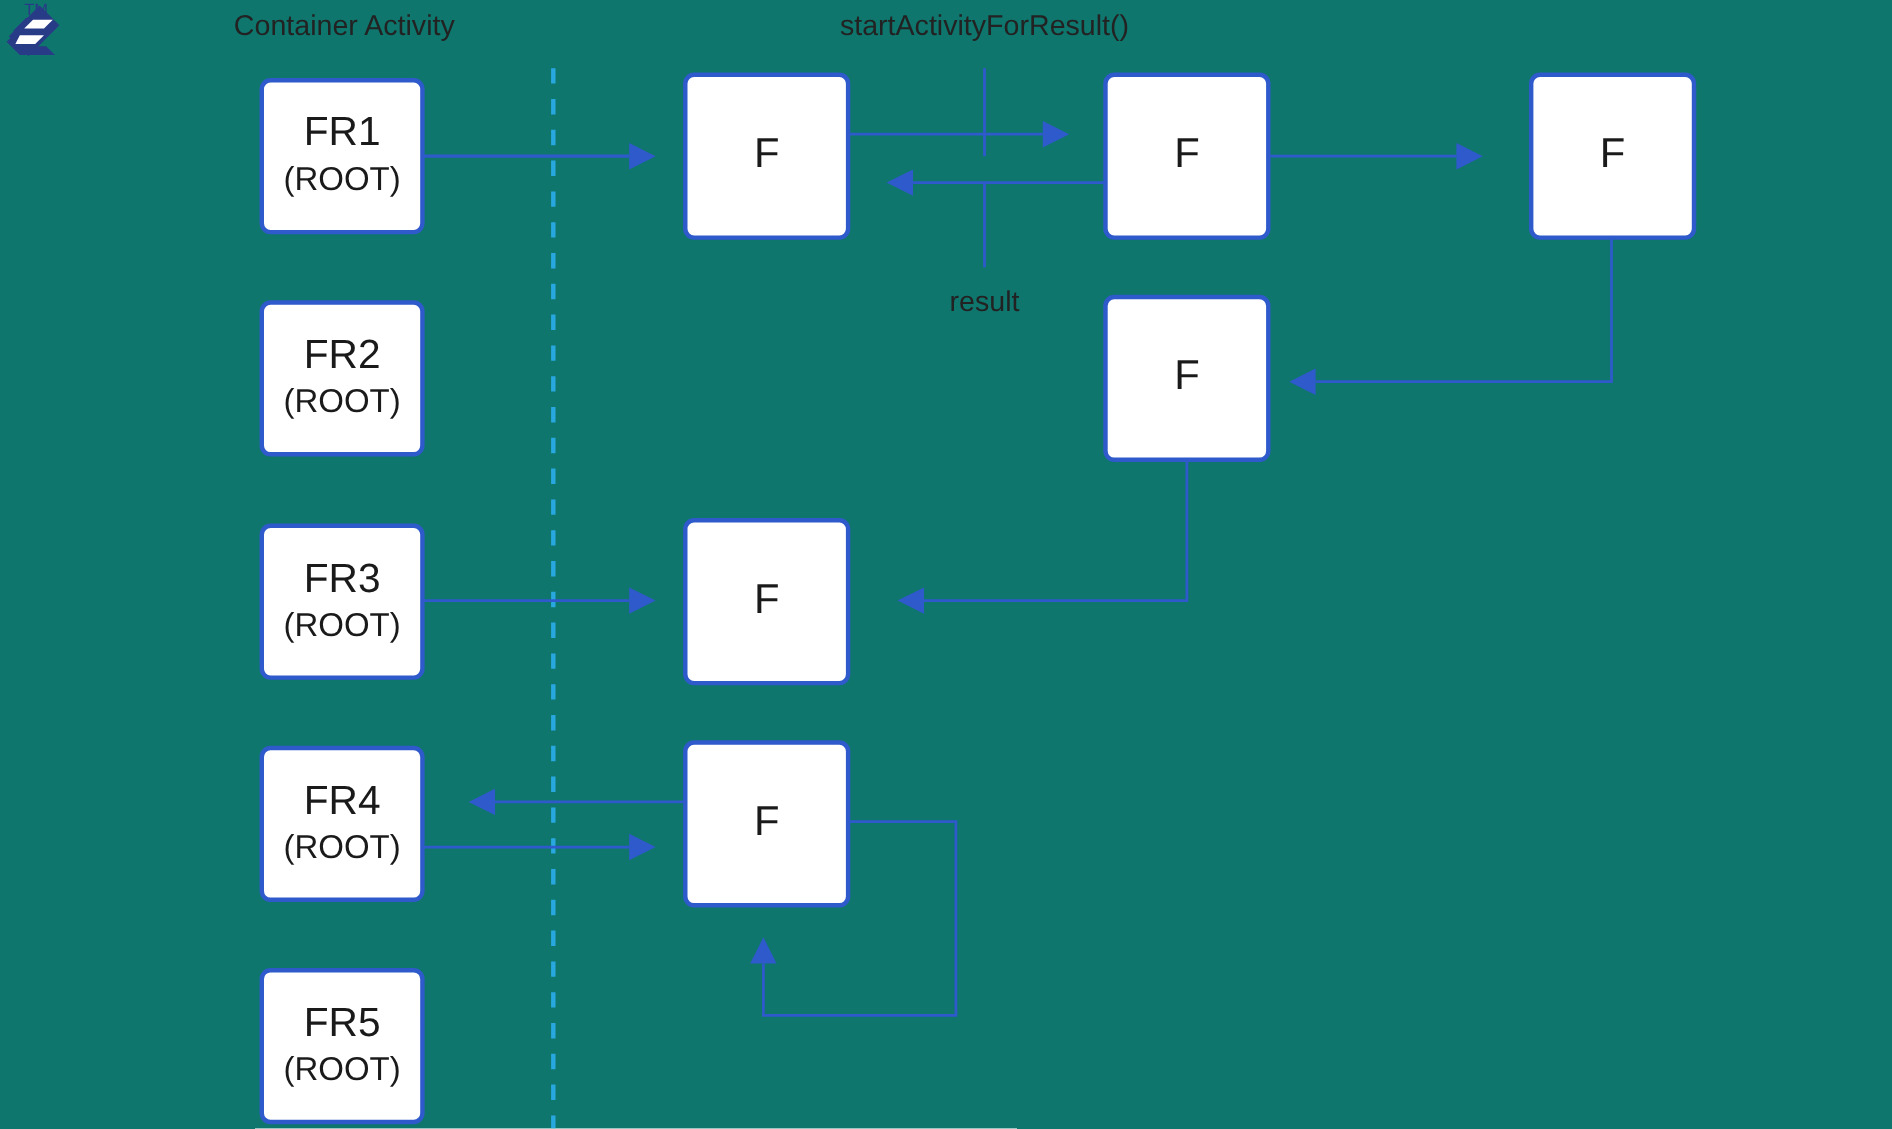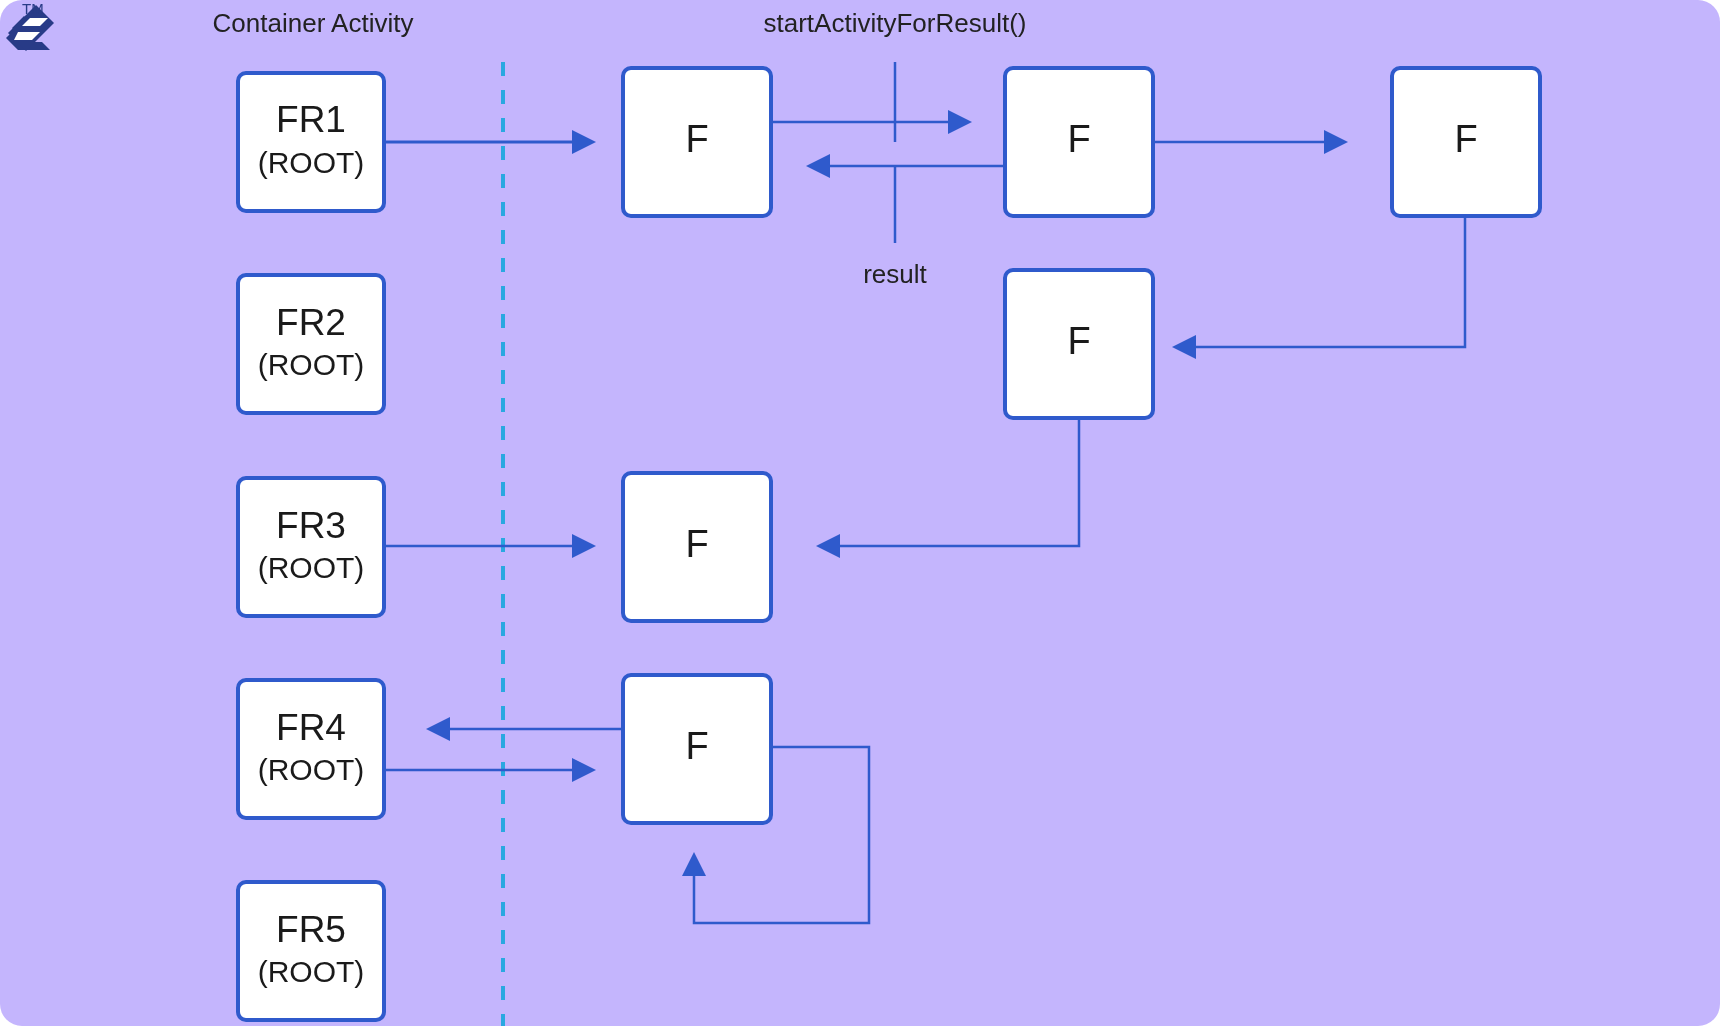--- a/index.html
+++ b/index.html
@@ -11,22 +11,21 @@
     width: 1720px;
     height: 1026px;
     overflow: hidden;
     font-family: "Liberation Sans", sans-serif;
     color: #1a1a1a;
   }
   #canvas {
     position: relative;
     width: 1720px;
     height: 1026px;
-    background: #c4b5fd;
-    border-radius: 22px;
+    background: #0f766e;
   }
   svg.diagram {
     position: absolute;
     top: 0;
     left: 0;
     width: 1720px;
     height: 1026px;
   }
   .node-rect {
     fill: #ffffff;

